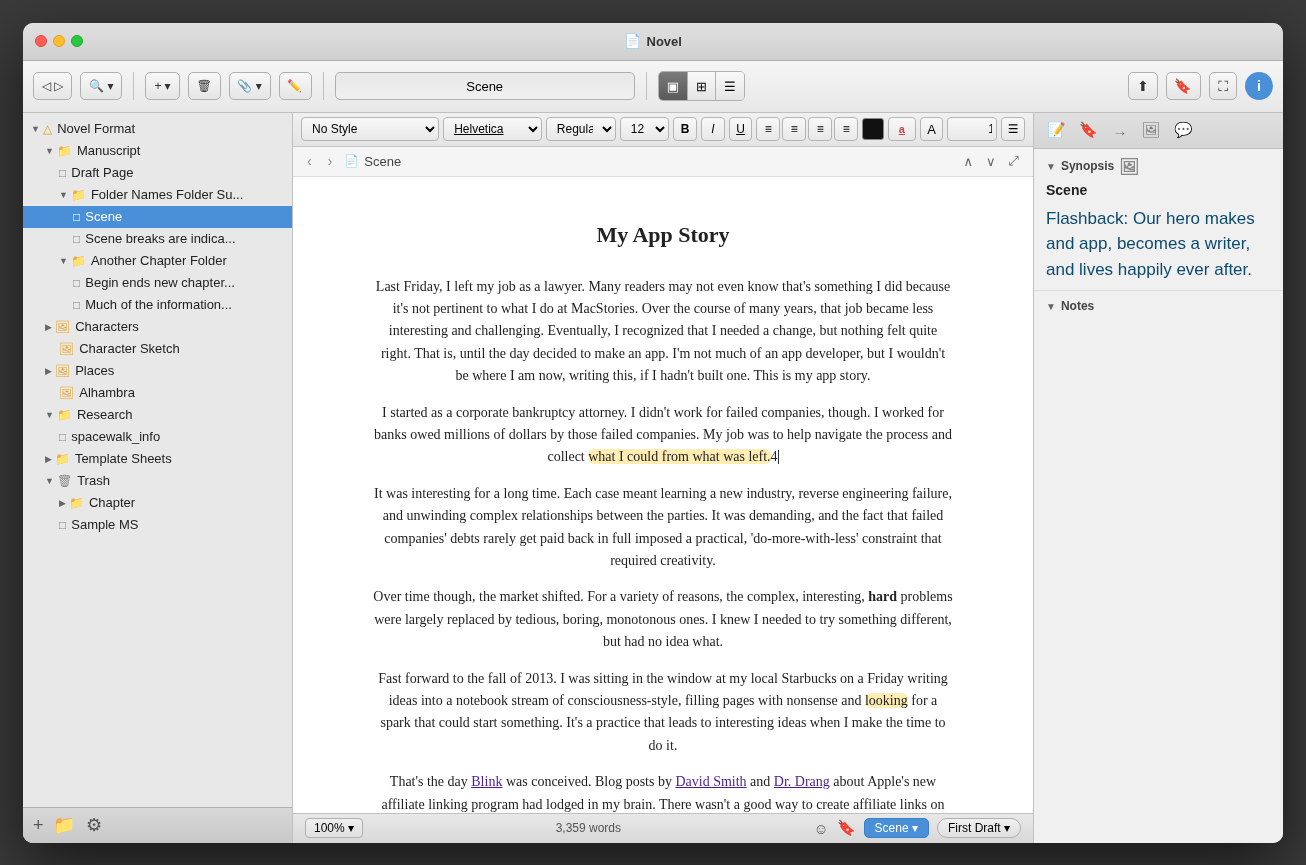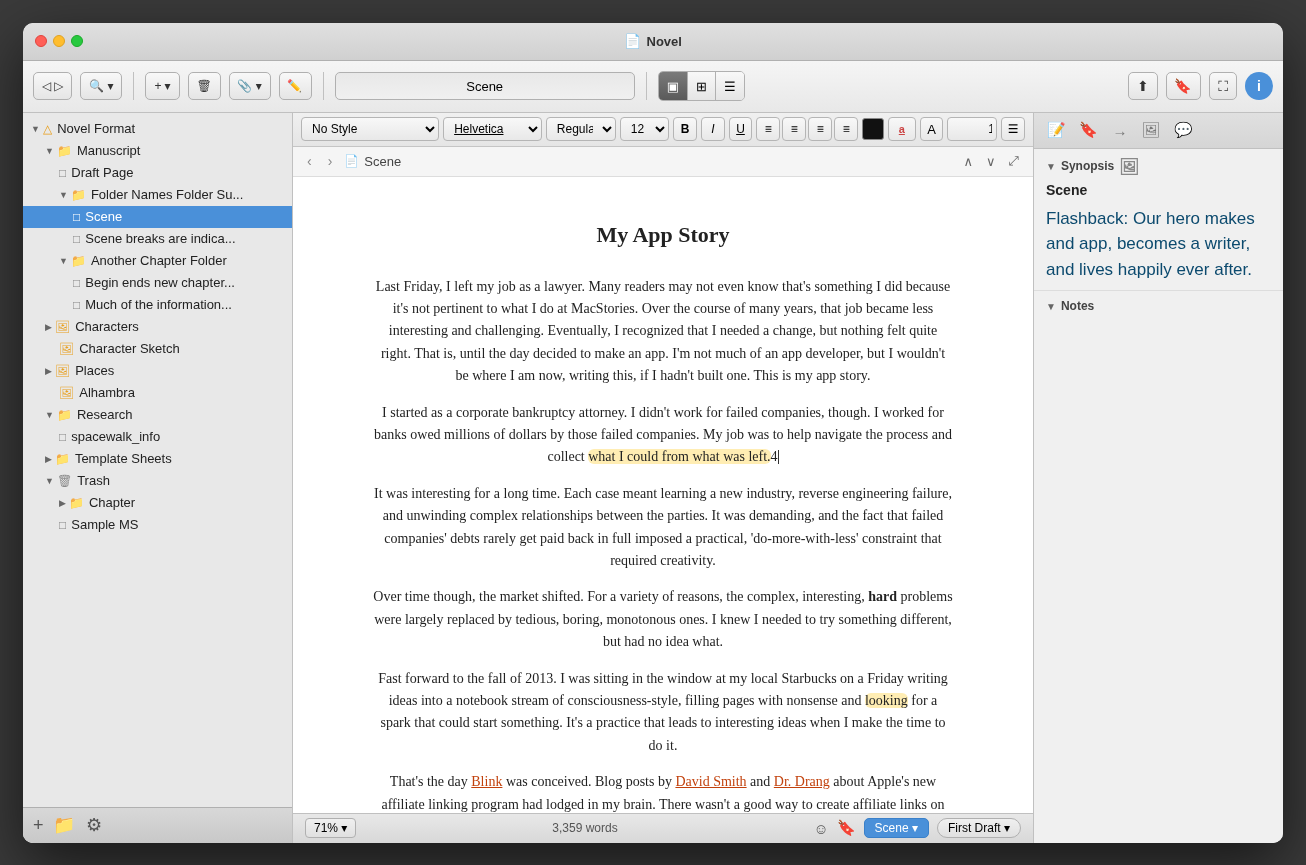--- a/index.html
+++ b/index.html
@@ -313,21 +313,21 @@
       text-align: center;
       font-size: 22px;
       font-weight: bold;
       margin-bottom: 24px;
       font-family: 'Georgia', serif;
     }
     .editor-page p {
       margin-bottom: 14px;
       text-align: center;
     }
-    .link { color: #c2410c; text-decoration: underline; cursor: pointer; }
+    .link { color: #4c1d95; text-decoration: underline; cursor: pointer; }
     .highlighted { background: #ffedb3; border-radius: 6px; }
     
     .editor-footer {
       height: 30px;
       background: linear-gradient(to bottom, #e8e8e8, #d8d8d8);
       border-top: 1px solid #c0c0c0;
       display: flex;
       align-items: center;
       padding: 0 12px;
       gap: 8px;
@@ -685,21 +685,21 @@
 
           <p>Fast forward to the fall of 2013. I was sitting in the window at my local Starbucks on a Friday writing ideas into a notebook stream of consciousness-style, filling pages with nonsense and <span class="highlighted">looking</span> for a spark that could start something. It's a practice that leads to interesting ideas when I make the time to do it.</p>
 
           <p>That's the day <a class="link">Blink</a> was conceived. Blog posts by <a class="link">David Smith</a> and <a class="link">Dr. Drang</a> about Apple's new affiliate linking program had lodged in my brain. There wasn't a good way to create affiliate links on iOS devices even though they are how many links get shared on social media. I figured it wouldn't be hard to look up App Store URLs and add affiliate credentials onto the ends of them.</p>
 
         </div>
       </div>
 
       <div class="editor-footer">
         <button class="zoom-btn">
-          <span>71%</span> ▾
+          <span>100%</span> ▾
         </button>
         <div class="footer-spacer"></div>
         <div class="word-count">3,359 words</div>
         <div class="footer-spacer"></div>
         <span style="cursor:pointer;font-size:15px;">☺</span>
         <span style="cursor:pointer;font-size:15px;">🔖</span>
         <div class="footer-right">
           <button class="label-select">
             <span>Scene</span> ▾
           </button>

